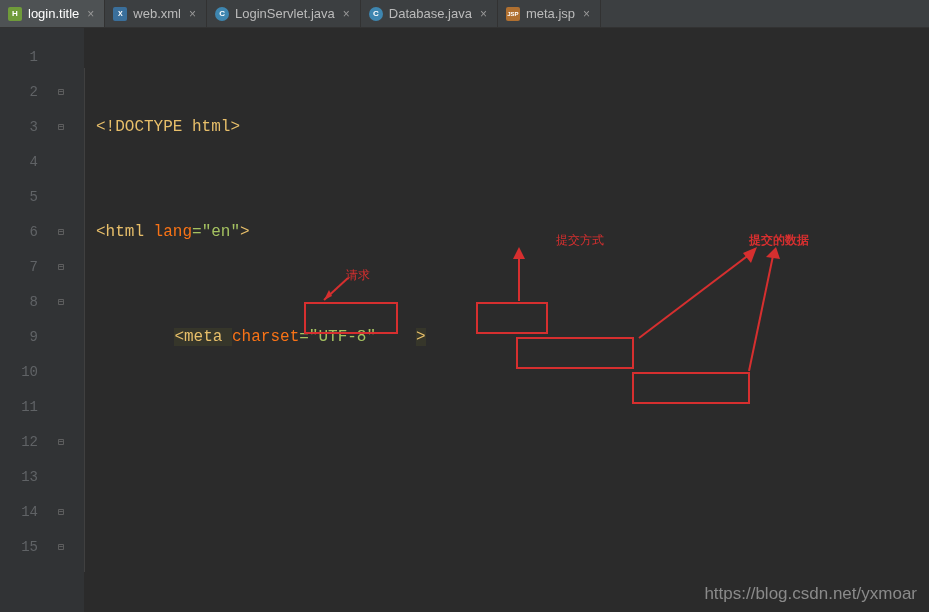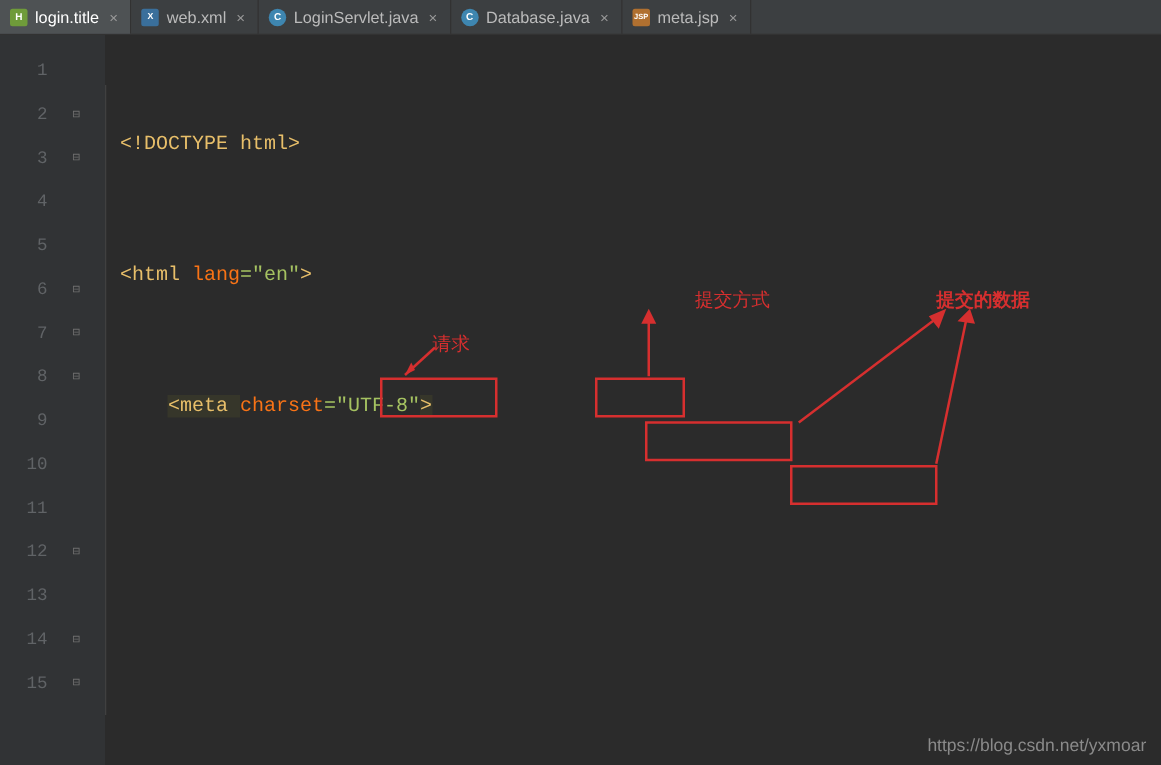--- a/index.html
+++ b/index.html
@@ -88,49 +88,49 @@
   }
   .bulb {
     position: absolute;
     left: 63px;
     top: 119px;
     color: #f0a732;
     font-size: 15px;
   }
   .code {
     flex: 1;
-    padding-top: 0;
+    padding-top: 12px;
     line-height: 35px;
     font-size: 16px;
     white-space: pre;
     position: relative;
   }
   .codeline { height: 35px; padding-left: 12px; }
   .tag { color: #e8bf6a; }
   .attr { color: #f97316; }
   .str { color: #a5c261; }
   .txt { color: #a9b7c6; }
-  .hl { background: #36362a; }
+  .hl { background: #36362a; margin-left: 40px; }
   .watermark {
     position: absolute;
     right: 12px;
     bottom: 8px;
     color: #8a8a8a;
-    font-size: 14px;
+    font-size: 17px;
     font-family: 'Segoe UI', Arial, sans-serif;
   }
   .annot-box {
     position: absolute;
     border: 2px solid #d62f2f;
     pointer-events: none;
   }
   .annot-label {
     position: absolute;
     color: #d62f2f;
-    font-size: 15px;
+    font-size: 12px;
     font-family: 'Microsoft YaHei', Arial, sans-serif;
     pointer-events: none;
   }
   .annot-arrow {
     position: absolute;
     pointer-events: none;
   }
   .vline {
     position: absolute;
     left: 84px;

